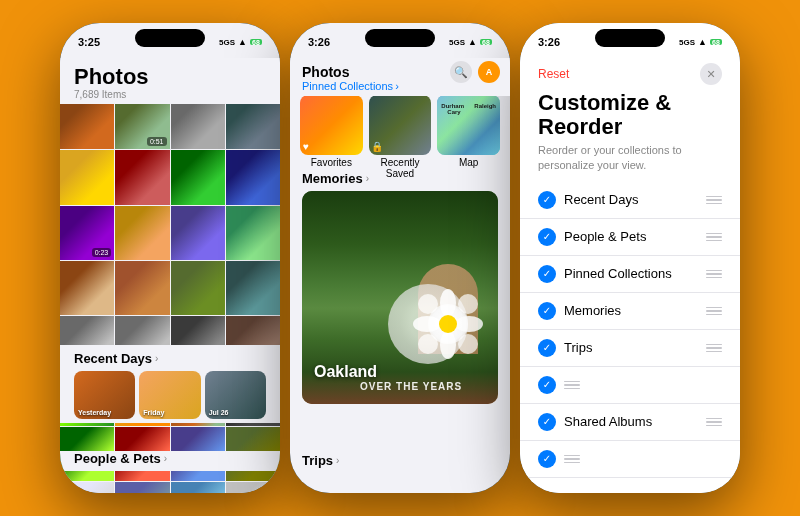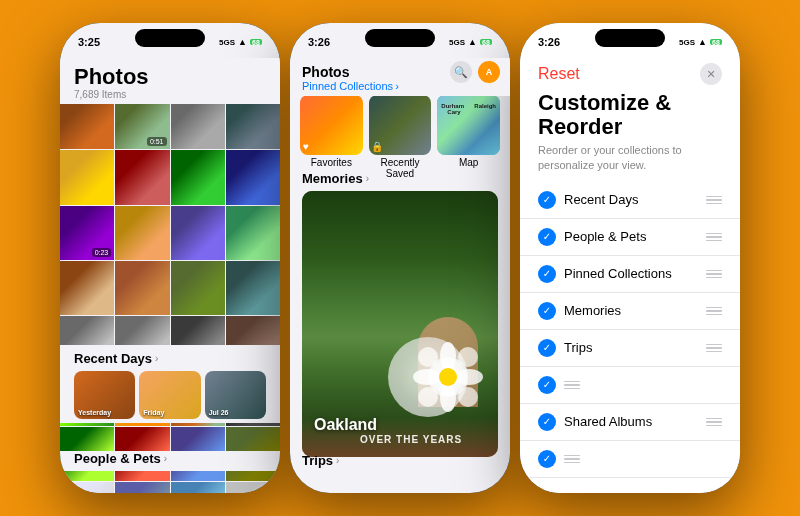--- a/index.html
+++ b/index.html
@@ -355,21 +355,21 @@
 
     .memories-title-row {
       display: flex;
       align-items: center;
       gap: 3px;
       margin-bottom: 5px;
     }
 
     .memories-main-img {
       width: 100%;
-      height: 266px;
+      height: 213px;
       border-radius: 10px;
       overflow: hidden;
       position: relative;
       background: linear-gradient(160deg, #2d5a1b 0%, #4a7c35 20%, #1a3d0f 40%, #3d6b28 60%, #8B4513 80%, #D2B48C 100%);
     }
 
     .memories-location {
       position: absolute;
       bottom: 12px;
       left: 12px;
@@ -430,21 +430,21 @@
 
     .modal-top-bar {
       display: flex;
       align-items: center;
       justify-content: space-between;
       padding: 14px 18px 6px;
       padding-top: 40px;
     }
 
     .reset-btn {
-      font-size: 16px;
+      font-size: 12px;
       color: #FF3B30;
       background: none;
       border: none;
       cursor: pointer;
       font-weight: 400;
     }
 
     .close-x-btn {
       width: 22px;
       height: 22px;

